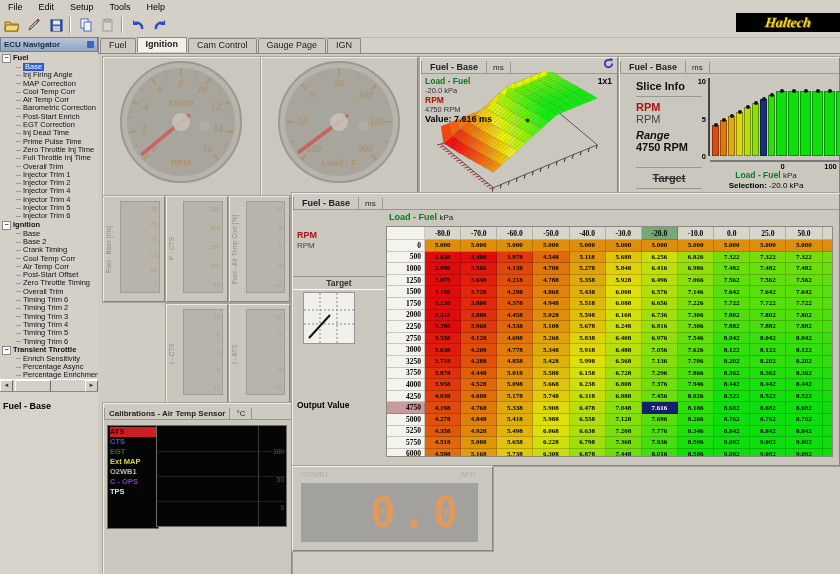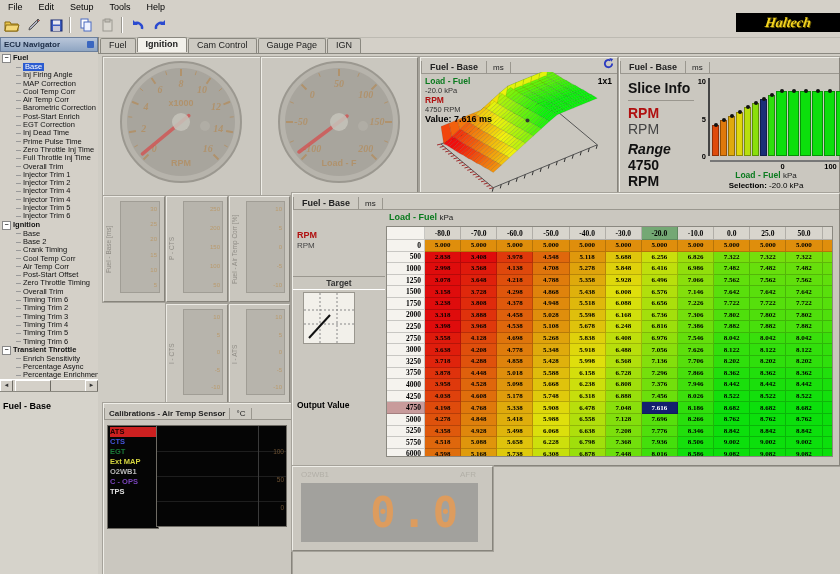--- a/index.html
+++ b/index.html
@@ -38,21 +38,21 @@
   .panel{position:absolute;background:#cac7bf;border:1px solid;border-color:#efeee8 #87847c #87847c #efeee8;box-shadow:0 0 0 1px #a5a29a;}
   .phead{height:15px;display:flex;align-items:flex-end;border-bottom:1px solid #9a978f;background:#cdcac2;}
   .ptab{font-size:9px;font-weight:bold;color:#222;padding:1px 8px;border-right:1px solid #9a978f;border-left:1px solid #9a978f;}
   .ptab2{font-size:8px;color:#222;padding:1px 6px;border-right:1px solid #9a978f;}
   
   .sp-green{color:#0a7a1e;font-weight:bold;font-size:8.5px;}
   .sp-red{color:#b01010;font-weight:bold;font-size:8.5px;}
   .sp-sub{color:#333;font-size:7.5px;}
   .sp-val{font-weight:bold;font-size:9px;color:#000;}
   
-  .slice-left{position:absolute;left:8px;top:22px;width:66px;font-size:14px;color:#111;}
+  .slice-left{position:absolute;left:16px;top:22px;width:66px;font-size:11px;color:#111;}
   .slice-left .hrline{border-top:1px solid #9a978f;margin:4px 0;}
   .bars{position:absolute;display:flex;align-items:flex-end;gap:1px;}
   .bar{position:relative;}
   .bar .dot{position:absolute;top:-3px;left:50%;margin-left:-2px;width:4px;height:4px;border-radius:50%;background:#111;}
   
   .bg-grid{position:absolute;left:5px;top:142px;width:187px;height:206px;}
   .bgp{position:absolute;background:#c9c6be;border:1px solid;border-color:#eceae4 #87847c #87847c #eceae4;box-shadow:0 0 0 1px #a5a29a;}
   .bgp .vlabel{position:absolute;left:1px;top:4px;bottom:4px;width:13px;font-size:6.5px;color:#8f8c85;writing-mode:vertical-rl;transform:rotate(180deg);text-align:center;overflow:hidden;}
   .bgp .track{position:absolute;left:16px;top:4px;right:4px;bottom:8px;background:#b7b4ac;border:1px solid #a09d95;}
   .bgp .tick{position:absolute;right:2px;font-size:6px;color:#b99a6d;}

